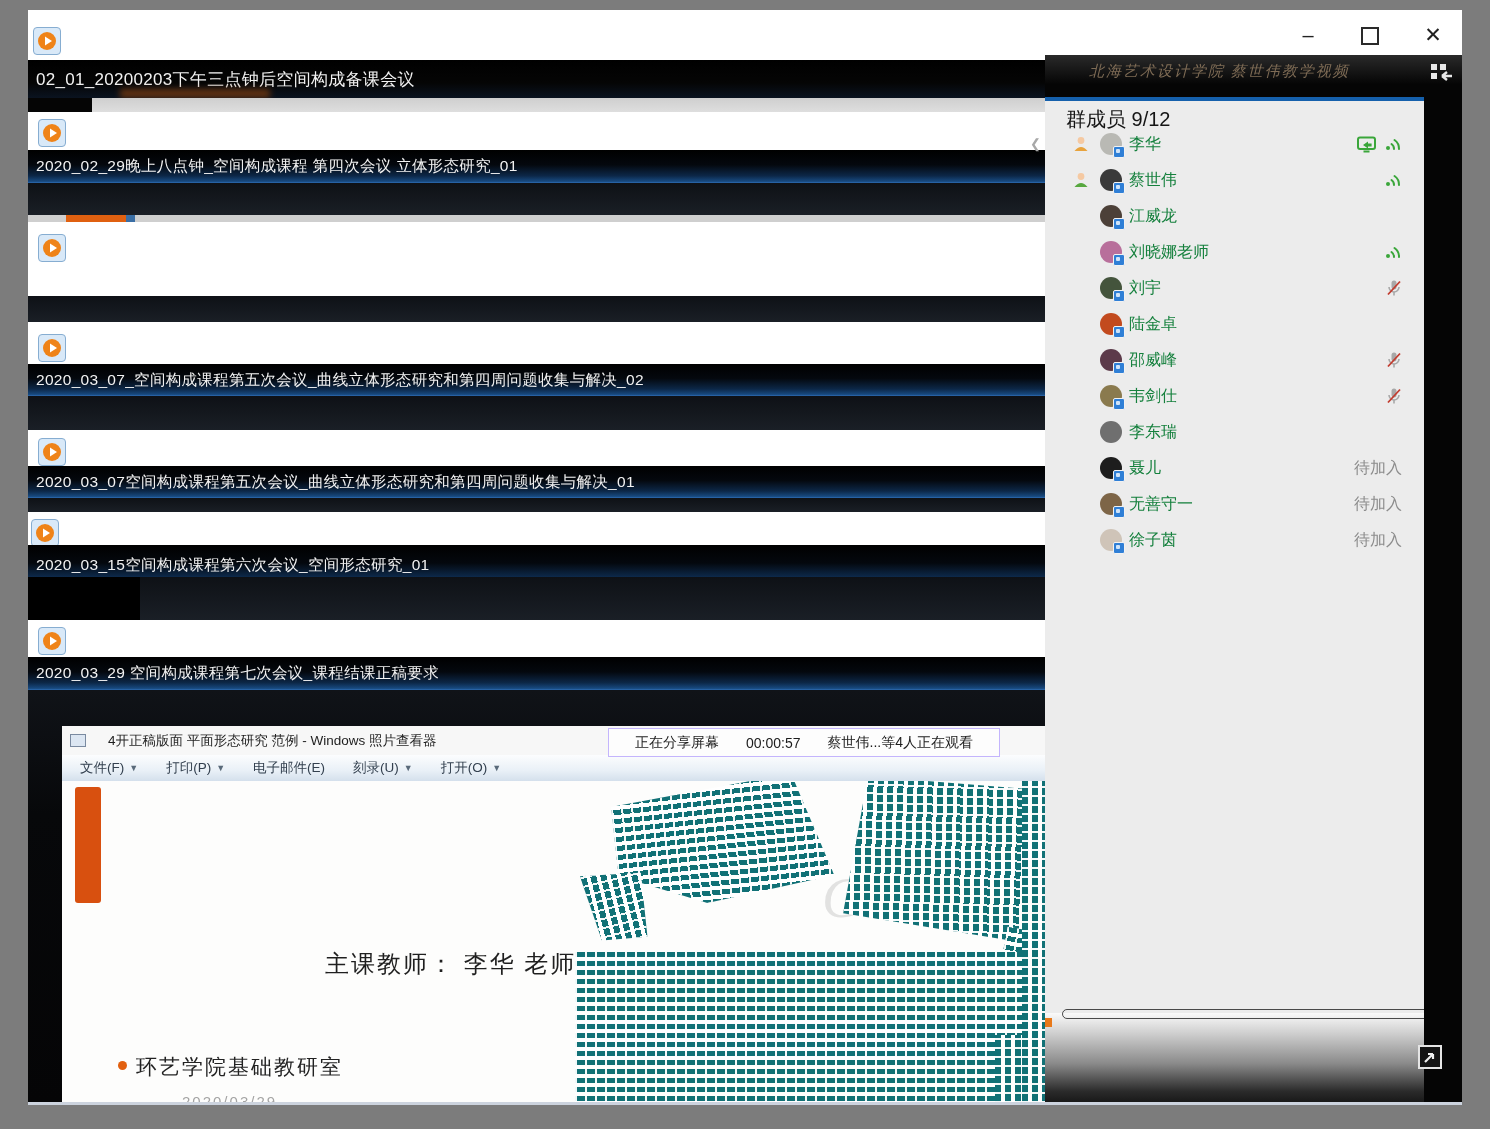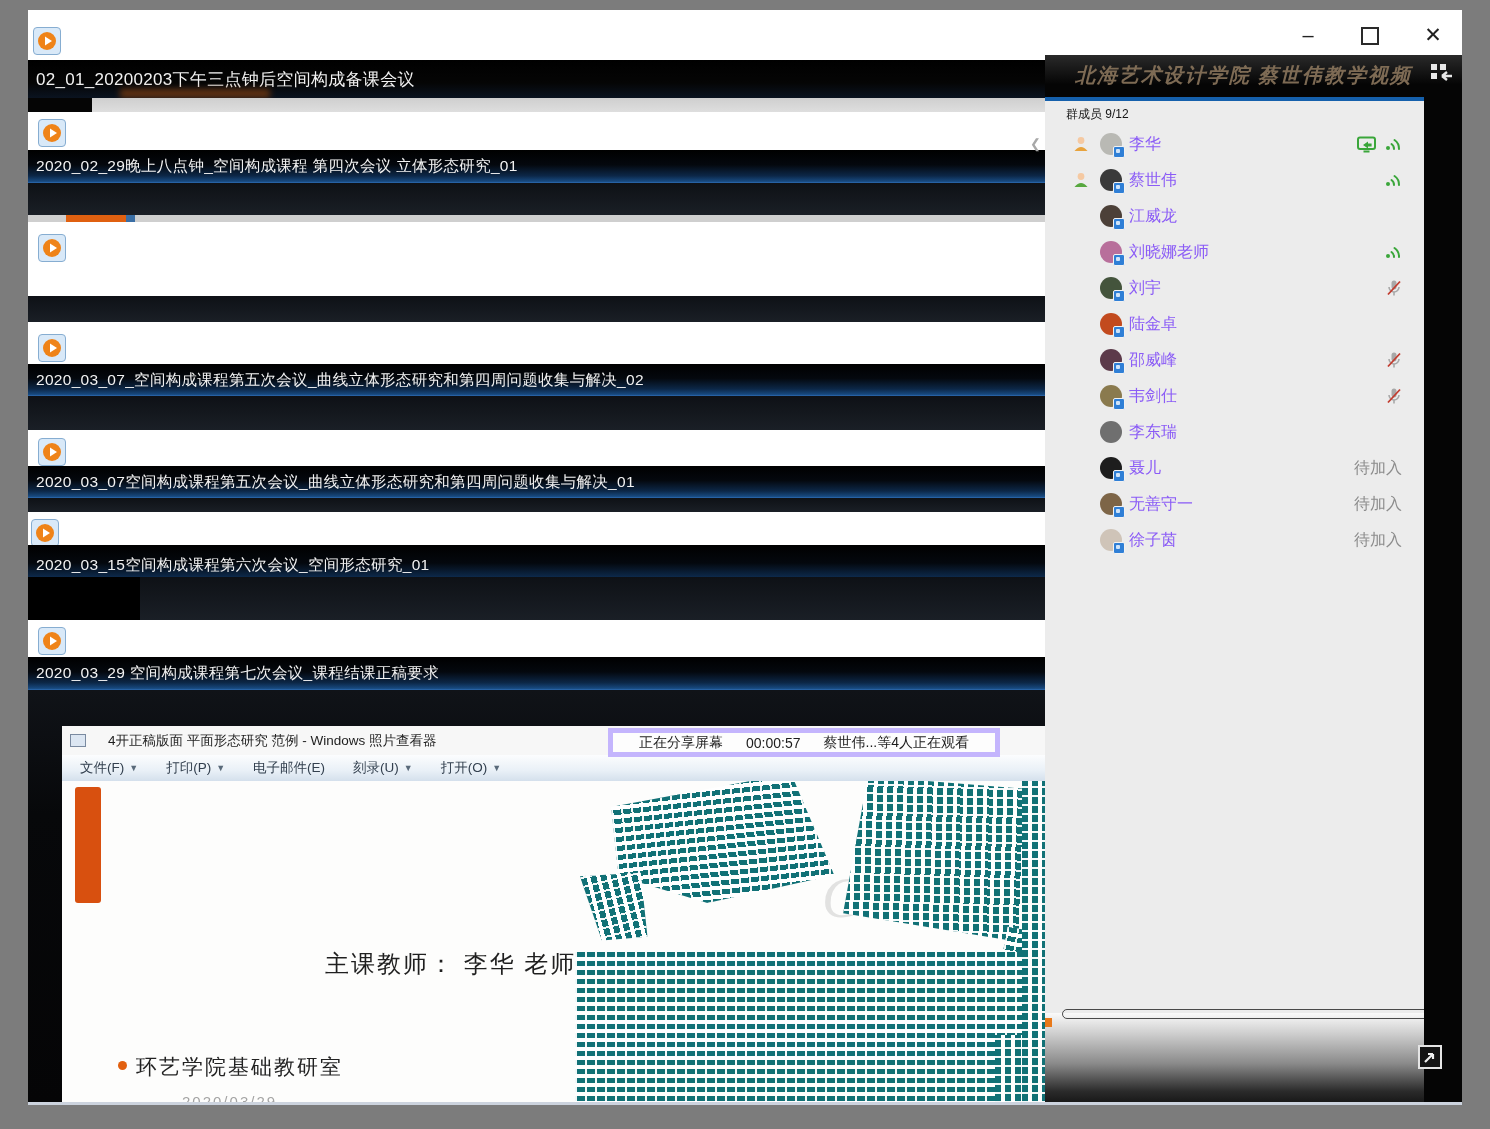--- a/index.html
+++ b/index.html
@@ -30,29 +30,29 @@
   
   .maptex1{background:
       repeating-linear-gradient(90deg,rgba(255,255,255,.95) 0 2px,rgba(255,255,255,0) 2px 10px),
       repeating-linear-gradient(180deg,#117176 0 5px,#ffffff 5px 9px);}
   .maptex2{background:
       repeating-linear-gradient(0deg,rgba(255,255,255,.95) 0 2px,rgba(255,255,255,0) 2px 9px),
       repeating-linear-gradient(90deg,#117176 0 6px,#ffffff 6px 10px);}
 
   
   #member-list{left:1045px;top:101px;width:379px;height:912px;background:#ececec;overflow:hidden;}
-  .panel-header{padding:5px 0 0 21px;font-size:12px;color:#141414;height:20px;}
+  .panel-header{padding:5px 0 0 21px;font-size:20px;color:#141414;height:20px;}
   .member-row{display:flex;align-items:center;height:36px;padding:0 22px 0 27px;}
   .role-icon{width:18px;height:18px;margin-right:10px;flex:none;}
   .role-spacer{width:28px;flex:none;}
   .avatar{width:22px;height:22px;border-radius:50%;position:relative;flex:none;background:#888;}
   .badge{position:absolute;right:-3px;bottom:-3px;width:10px;height:10px;background:#2f7fd6;
          border:1px solid #f2f2f2;border-radius:2px;}
   .badge:after{content:"";position:absolute;left:2px;top:2px;width:4px;height:4px;background:#cfe4fa;border-radius:1px;}
-  .mname{font-size:16px;color:#8b5cf6;margin-left:7px;white-space:nowrap;}
+  .mname{font-size:16px;color:#15803d;margin-left:7px;white-space:nowrap;}
   .mright{margin-left:auto;display:flex;align-items:center;gap:6px;}
   .joinwait{font-size:16px;color:#8c8c8c;}
 
   .footer-grad{background:linear-gradient(180deg,#fafafa 0%,#cfcfcf 22%,#8a8a8a 55%,#2b2b2b 85%,#141414 100%);}
 </style>
 </head>
 <body>
 
 <div id="screen">
 
@@ -163,21 +163,21 @@
     <span class="menu-item">
       <span>刻录(U)</span>
       <span class="menu-arrow">▼</span>
     </span>
     <span class="menu-item">
       <span>打开(O)</span>
       <span class="menu-arrow">▼</span>
     </span>
   </div>
 
-  <div class="abs" style="left:608px;top:728px;width:392px;height:29px;background:#fdfdfd;border:5px solid #c4b5fd;
+  <div class="abs" style="left:608px;top:728px;width:392px;height:29px;background:#fdfdfd;border:1px solid #c4b5fd;
        display:flex;align-items:center;justify-content:space-between;padding:0 26px;font-size:14px;color:#1c1c1c;box-sizing:border-box;">
     <span>正在分享屏幕</span>
     <span>00:00:57</span>
     <span>蔡世伟...等4人正在观看</span>
   </div>
 
   <div class="abs" style="left:62px;top:781px;width:983px;height:322px;background:#fdfdfc;overflow:hidden;">
 
     <div class="abs" style="left:760px;top:85px;font-family:'Liberation Serif',serif;font-style:italic;
          font-size:56px;color:#d9d9d9;opacity:.75;">Course</div>
@@ -194,22 +194,22 @@
     <div class="abs maptex2" style="left:960px;top:0;width:23px;height:322px;"></div>
 
     <div class="abs" style="left:13px;top:6px;width:26px;height:116px;background:#d8500f;border-radius:3px;"></div>
     <div class="abs" style="left:263px;top:167px;font-size:24px;color:#1f1f1f;letter-spacing:2px;">主课教师：  李华 老师</div>
     <div class="abs" style="left:56px;top:280px;width:9px;height:9px;border-radius:50%;background:#e2600f;"></div>
     <div class="abs" style="left:74px;top:272px;font-size:21px;color:#222222;letter-spacing:2px;">环艺学院基础教研室</div>
     <div class="abs" style="left:120px;top:312px;font-size:15px;color:#5a5a5a;opacity:.55;letter-spacing:2px;">2020/03/29</div>
   </div>
 
   <div class="abs" style="left:1045px;top:55px;width:417px;height:42px;background:linear-gradient(180deg,#2a2a2a,#050505 70%);overflow:hidden;">
-    <span style="position:absolute;left:30px;top:7px;font-family:'Liberation Serif',serif;font-style:italic;font-weight:bold;
-          font-size:20px;letter-spacing:2px;color:#8a755c;opacity:.9;">北海艺术设计学院 蔡世伟教学视频</span>
+    <span style="position:absolute;left:44px;top:7px;font-family:'Liberation Serif',serif;font-style:italic;font-weight:normal;
+          font-size:15px;letter-spacing:2px;color:#8a755c;opacity:.9;">北海艺术设计学院 蔡世伟教学视频</span>
   </div>
 
   <div class="abs" style="left:1430px;top:63px;width:24px;height:20px;">
     <svg width="24" height="20" viewBox="0 0 24 20">
       <rect x="1" y="1" width="6" height="6" fill="#e8e8e8"></rect>
       <rect x="10" y="1" width="6" height="6" fill="#e8e8e8"></rect>
       <rect x="1" y="10" width="6" height="6" fill="#e8e8e8"></rect>
       <path d="M22 13 H12 M12 13 l5 -4 M12 13 l5 4" stroke="#e8e8e8" stroke-width="2.4" fill="none"></path>
     </svg>
   </div>

